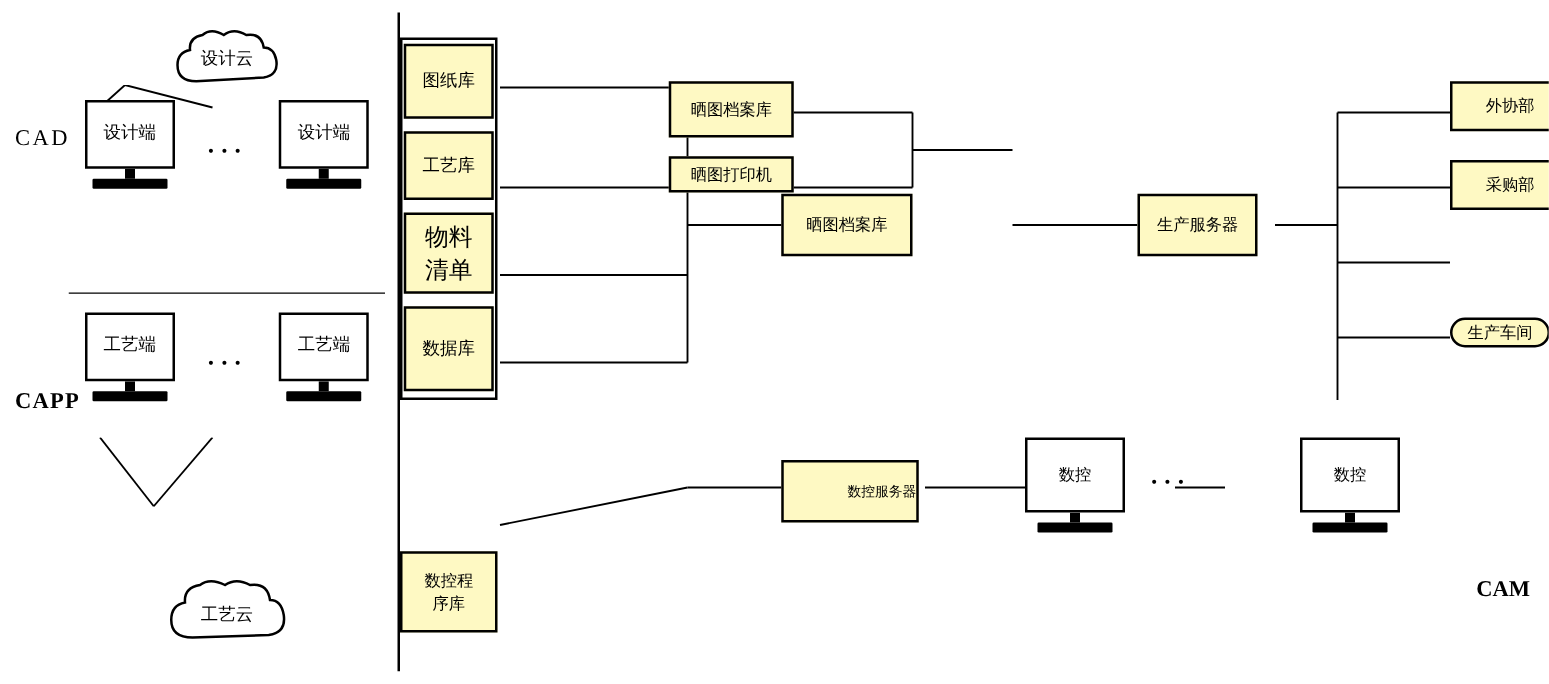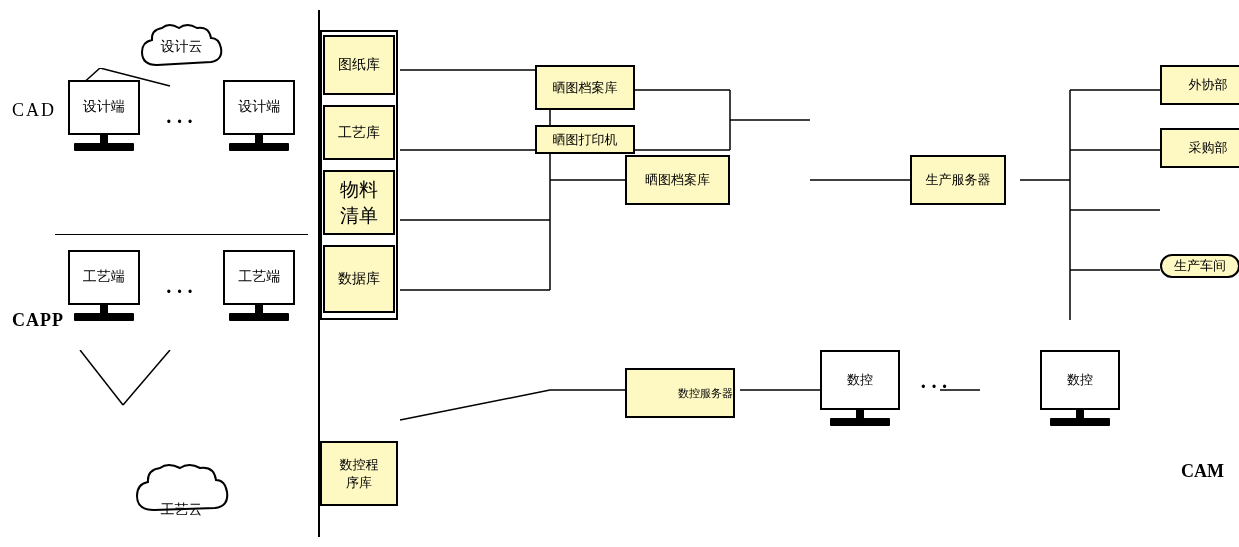--- a/index.html
+++ b/index.html
@@ -135,21 +135,21 @@
     .capp-cloud {
       position: absolute;
       bottom: 20px;
       left: 50%;
       transform: translateX(-50%);
       width: 100px;
       height: 60px;
     }
     .capp-cloud-label {
       position: absolute;
-      bottom: 21px;
+      bottom: 39px;
       left: 50%;
       transform: translateX(-50%);
       font-size: 14px;
       white-space: nowrap;
       z-index: 10;
     }
 
     
     .right-side {
       flex: 1;

